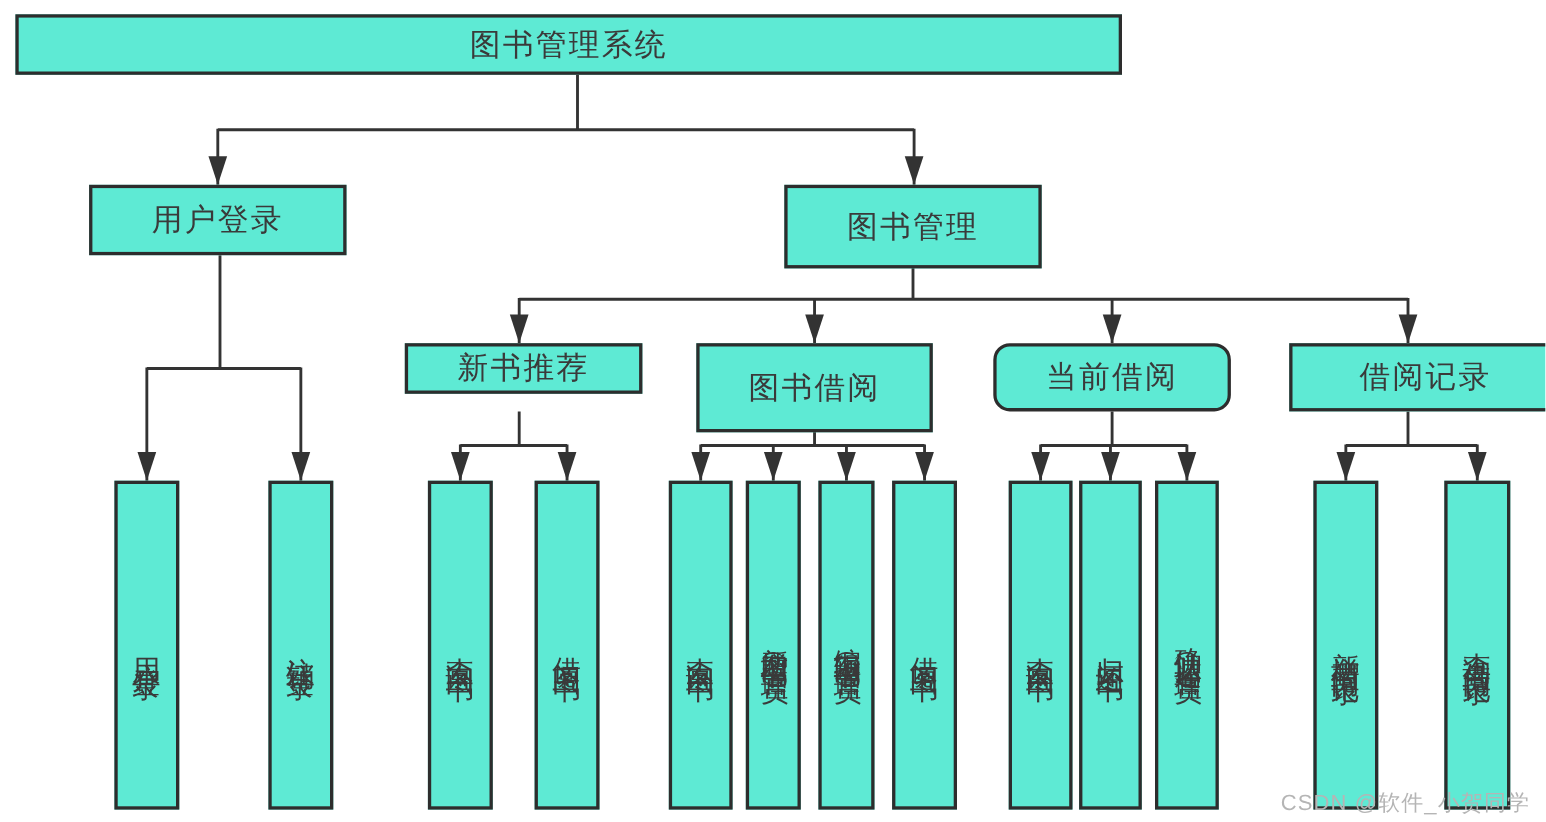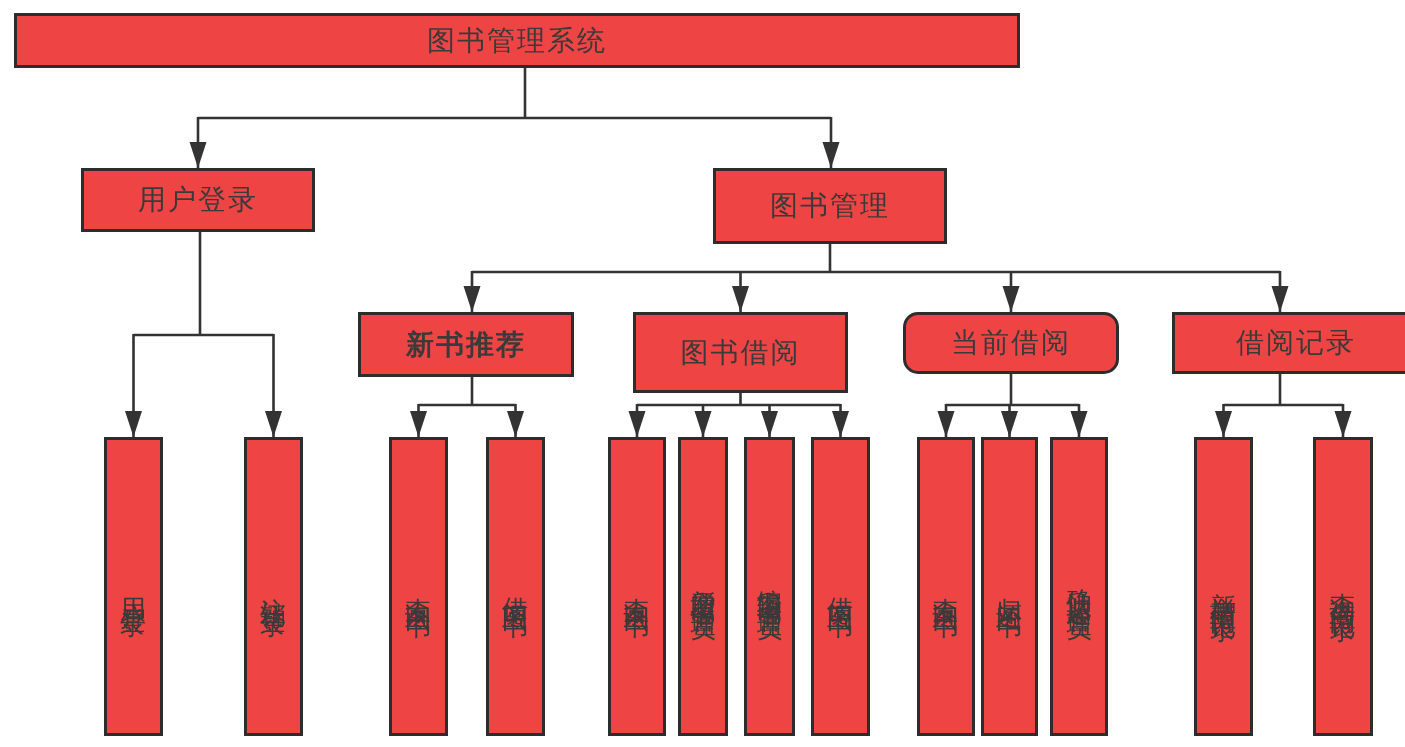--- a/index.html
+++ b/index.html
@@ -13,21 +13,21 @@
   }
   #connector-layer {
     position: absolute;
     left: 0; top: 0;
     width: 1405px; height: 747px;
   }
   .node {
     position: absolute;
     box-sizing: border-box;
     border: 3px solid #2d2d2d;
-    background: #ef4444;
+    background: #5eead4;
     display: flex;
     align-items: center;
     justify-content: center;
     color: #3a3a3a;
   }
   .h-label {
     font-size: 28px;
     letter-spacing: 2px;
     white-space: nowrap;
     color: #3a3a3a;
@@ -111,21 +111,21 @@
     <span class="h-label">图书管理系统</span>
   </div>
 
   <div class="node" style="left:81px; top:168px; width:234px; height:64px;">
     <span class="h-label">用户登录</span>
   </div>
   <div class="node" style="left:713px; top:168px; width:234px; height:76px;">
     <span class="h-label">图书管理</span>
   </div>
 
-  <div class="node" style="left:358px; top:312px; width:216px; height:65px;font-weight:bold;">
+  <div class="node" style="left:368px; top:312px; width:216px; height:46px;">
     <span class="h-label">新书推荐</span>
   </div>
   <div class="node" style="left:633px; top:312px; width:215px; height:81px;">
     <span class="h-label">图书借阅</span>
   </div>
   <div class="node" style="left:903px; top:312px; width:216px; height:62px;border-radius:15px;">
     <span class="h-label">当前借阅</span>
   </div>
   <div class="node" style="left:1172px; top:312px; width:248px; height:62px;">
     <span class="h-label">借阅记录</span>
@@ -164,14 +164,15 @@
   <div class="node leaf leaf-narrow" style="left:1050px; top:437px; width:58px; height:299px;">
     <span class="v-label">确认归还（管理员）</span>
   </div>
   <div class="node leaf" style="left:1194px; top:437px; width:59px; height:299px;">
     <span class="v-label">新增借阅记录</span>
   </div>
   <div class="node leaf" style="left:1313px; top:437px; width:60px; height:299px;">
     <span class="v-label">查询借阅记录</span>
   </div>
 
+  <div id="watermark">CSDN @软件_小贺同学</div>
 
 </div>
 
 </body></html>

